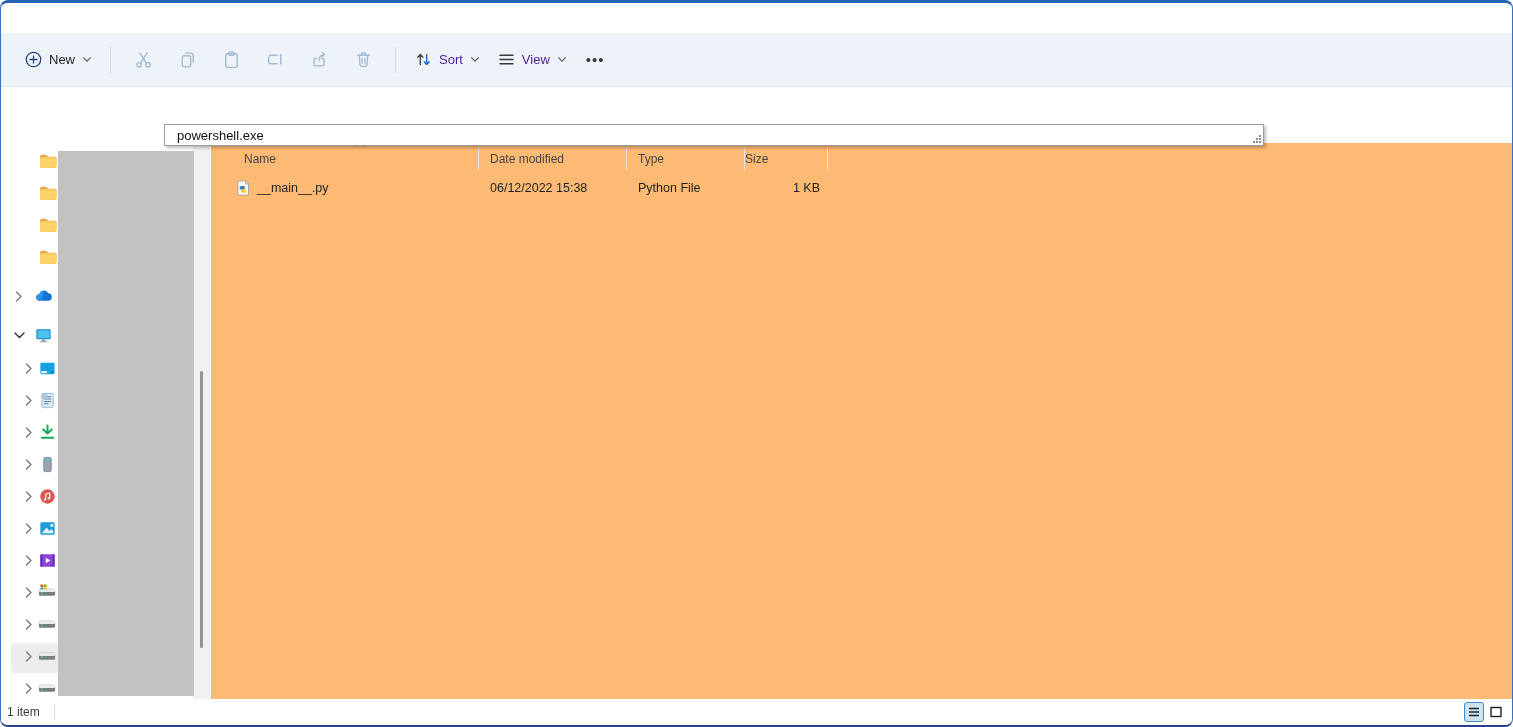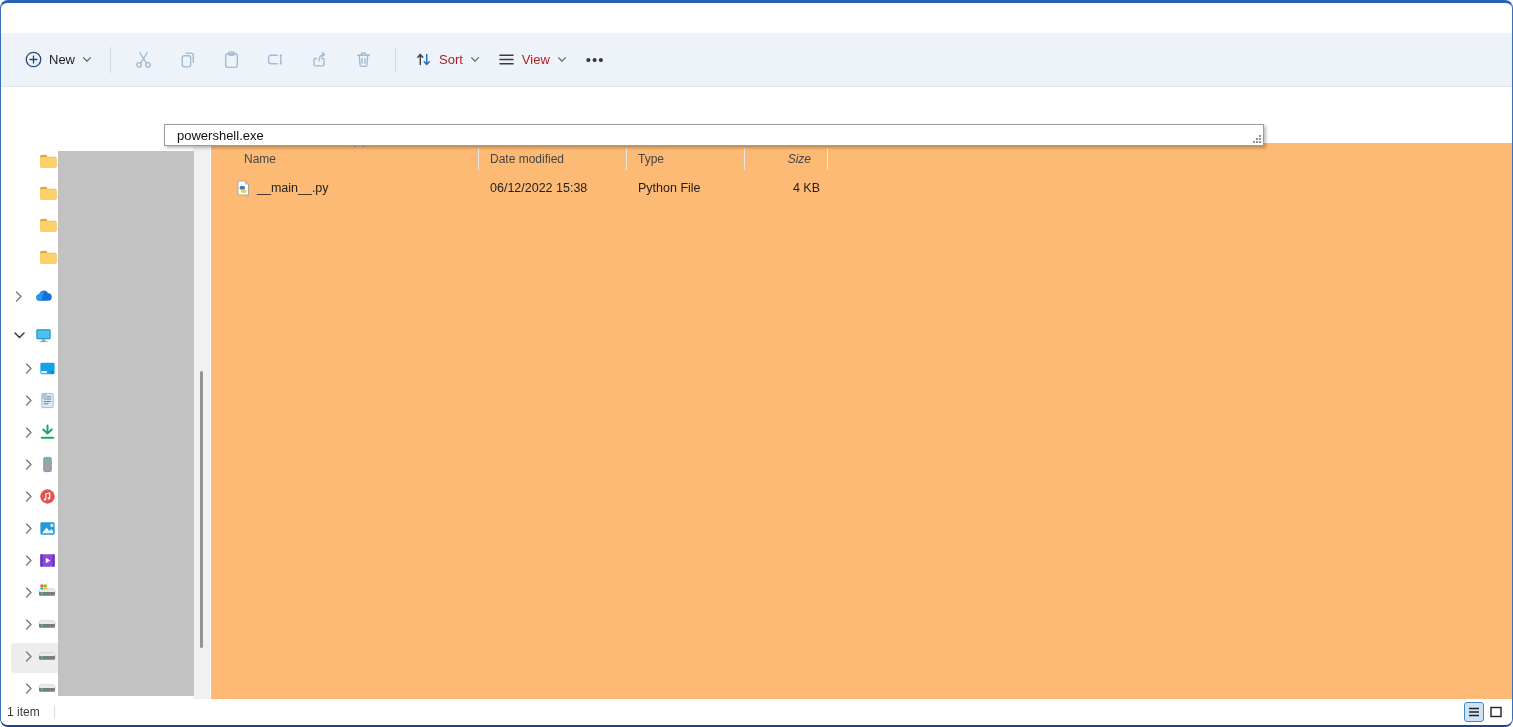--- a/index.html
+++ b/index.html
@@ -11,21 +11,21 @@
   .titlebar .app-icon{margin-left:27px;width:18px;height:18px;}
   .titlebar .title{margin-left:8px;font-size:12px;color:#1b1b1b;}
   .win-controls{position:absolute;right:0;top:0;height:30px;display:flex;}
   .win-btn{width:46px;height:30px;display:flex;align-items:center;justify-content:center;}
 
   
   .toolbar{position:absolute;left:0;top:30px;right:0;height:54px;background:#eef3fa;border-bottom:1px solid #e2e6ee;display:flex;align-items:center;}
   .new-btn{display:flex;align-items:center;gap:7px;margin-left:16px;padding:6px 8px;border-radius:4px;font-size:13px;color:#1b1b1b;}
   .tb-sep{width:1px;height:26px;background:#d4dae3;margin:0 10px;}
   .tbtn{width:44px;height:36px;display:flex;align-items:center;justify-content:center;border-radius:4px;}
-  .tbtn-labeled{display:flex;align-items:center;gap:7px;padding:6px 9px;border-radius:4px;font-size:13px;color:#b91c1c;}
+  .tbtn-labeled{display:flex;align-items:center;gap:7px;padding:6px 9px;border-radius:4px;font-size:13px;color:#4c1d95;}
   .dots{font-size:15px;letter-spacing:1px;color:#3b3b3b;padding:0 10px;}
 
   
   .navbar{position:absolute;left:0;top:84px;right:0;height:56px;background:#ffffff;}
   .nav-ic{position:absolute;top:98px;width:28px;height:28px;display:flex;align-items:center;justify-content:center;border-radius:4px;}
   .addressbar{position:absolute;left:138px;top:96px;width:1168px;height:32px;border:1px solid #0067c0;outline:1px solid #0067c0;border-radius:4px;background:#fff;display:flex;align-items:center;padding:0 10px;}
   .addressbar .folder{width:17px;height:15px;margin-right:8px;flex:0 0 auto;}
   .addressbar .addr-text{font-size:13px;color:#1b1b1b;white-space:pre;}
   .caret{display:inline-block;width:1px;height:16px;background:#000;margin-left:1px;animation:blink 1.1s steps(1) infinite;}
   @keyframes blink{50%{opacity:0;}}
@@ -53,21 +53,21 @@
   .side-gutter{position:absolute;left:192px;top:0;width:17px;bottom:0;background:#f1f1f1;}
   .side-thumb{position:absolute;left:199px;top:228px;width:3px;height:277px;background:#949494;border-radius:2px;z-index:7;}
 
   
   .content{position:absolute;left:210px;top:140px;right:0;bottom:26px;background:#fdba74;}
   .cols-head{position:absolute;left:17px;top:5px;height:24px;display:flex;font-size:12px;color:#454545;}
   .col{display:flex;align-items:center;border-right:1px solid #e7e7e7;height:22px;}
   .col-name{width:251px;padding-left:16px;}
   .col-date{width:148px;padding-left:11px;}
   .col-type{width:118px;padding-left:11px;}
-  .col-size{width:83px;justify-content:flex-end;padding-right:16px;font-style:italic;}
+  .col-size{width:83px;padding-right:4px;}
   .sort-caret{position:absolute;left:142px;top:-3px;z-index:2;}
   .file-row{position:absolute;left:17px;top:32px;height:26px;display:flex;align-items:center;font-size:12.5px;color:#1f1f1f;}
   .fr-name{width:251px;display:flex;align-items:center;gap:6px;padding-left:7px;}
   .fr-date{width:148px;padding-left:11px;color:#1f1f1f;}
   .fr-type{width:118px;padding-left:11px;}
   .fr-size{width:83px;text-align:right;padding-right:8px;}
 
   
   .statusbar{position:absolute;left:0;bottom:0;right:0;height:26px;background:#fff;display:flex;align-items:center;}
   .status-count{margin-left:6px;font-size:12px;color:#3a3a3a;}
@@ -419,21 +419,21 @@
         <svg width="16" height="16" viewBox="0 0 16 16">
           <path d="M3 1 h7.5 L13.5 4 V15 H3 Z" fill="#ffffff" stroke="#a0a0a0" stroke-width="0.9"></path>
           <path d="M10.5 1 V4 H13.5 Z" fill="#e8e8e8" stroke="#a0a0a0" stroke-width="0.7"></path>
           <rect x="4.6" y="6" width="5.4" height="3.8" rx="1.7" fill="#3e7cb2"></rect>
           <rect x="6" y="9.2" width="5.4" height="3.8" rx="1.7" fill="#f7cf3e"></rect>
         </svg>
         <span>__main__.py</span>
       </div>
       <div class="fr-date">06/12/2022 15:38</div>
       <div class="fr-type">Python File</div>
-      <div class="fr-size">4 KB</div>
+      <div class="fr-size">1 KB</div>
     </div>
   </div>
 
   <div class="suggest">
     <div class="suggest-item">powershell.exe</div>
     <svg class="grip" width="11" height="11" viewBox="0 0 11 11">
       <g fill="#8f8f8f">
         <rect x="8" y="2" width="2" height="2"></rect>
         <rect x="5" y="5" width="2" height="2"></rect>
           <rect x="8" y="5" width="2" height="2"></rect>

